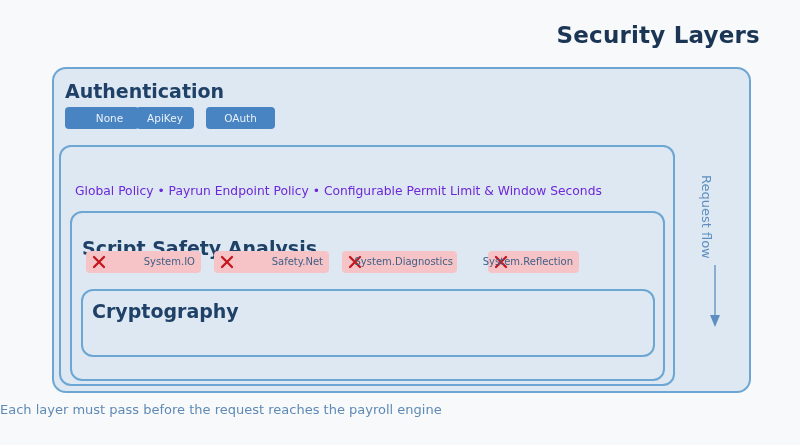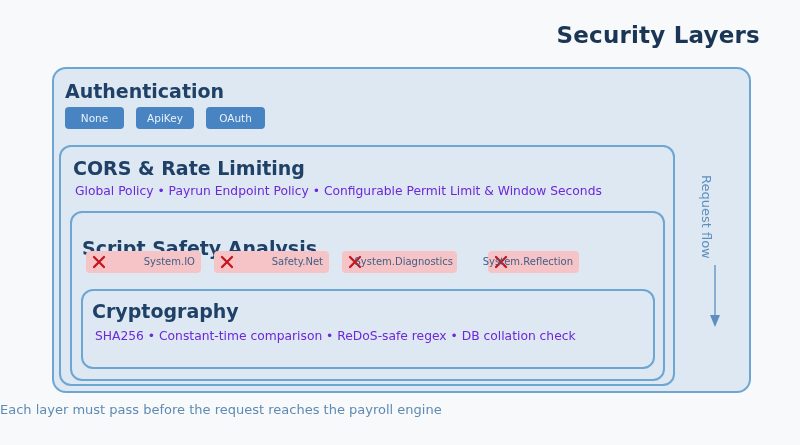--- a/index.html
+++ b/index.html
@@ -19,21 +19,21 @@
   .layer {
     position: absolute;
     box-sizing: border-box;
     background: #dde8f2;
     border: 2px solid #6ea6d3;
     border-radius: 12px;
   }
   .layer-1 { left: 52px; top: 67px; width: 699px; height: 326px; border-radius: 14px; }
   .layer-2 { left: 59px; top: 145px; width: 616px; height: 241px; }
   .layer-3 { left: 70px; top: 211px; width: 595px; height: 170px; }
-  .layer-4 { left: 81px; top: 289px; width: 574px; height: 80px; text-decoration: underline; }
+  .layer-4 { left: 81px; top: 289px; width: 574px; height: 68px; text-decoration: underline; }
   .layer-title {
     position: absolute;
     font-size: 19px; font-weight: bold; color: #1f4167;
     white-space: nowrap;
   }
   .layer-1 .layer-title { left: 11px; top: 11px; }
   .layer-2 .layer-title { left: 12px; top: 10px; }
   .layer-3 .layer-title { left: 10px; top: 24px; }
   .layer-4 .layer-title { left: 9px; top: 9px; }
   .layer-desc {
@@ -86,28 +86,27 @@
   }
 </style>
 </head>
 <body>
 
 <div class="title">Security Layers</div>
 
 <div class="layer layer-1">
   <div class="layer-title">Authentication</div>
   <div class="auth-chips">
-    <div class="auth-chip" style="left:0; width:59px;">None</div>
+    <div class="auth-chip" style="left:0; width:59px;padding-left:15px;">None</div>
     <div class="auth-chip" style="left:71px; width:58px;">ApiKey</div>
-    <div class="auth-chip" style="left:141px; width:59px;">OAuth</div>
+    <div class="auth-chip" style="left:141px; width:69px;">OAuth</div>
   </div>
 </div>
 
 <div class="layer layer-2">
-  <div class="layer-title">CORS &amp; Rate Limiting</div>
   <div class="layer-desc">Global Policy • Payrun Endpoint Policy • Configurable Permit Limit &amp; Window Seconds</div>
 </div>
 
 <div class="layer layer-3">
   <div class="layer-title">Script Safety Analysis</div>
 
   <div class="chip" style="left:14px; width:115px;">
     <svg class="x-icon" viewBox="0 0 14 14">
         <path d="M2 2 L12 12 M12 2 L2 12" stroke="#c4161c" stroke-width="2.3" stroke-linecap="round"></path>
       </svg>
@@ -128,21 +127,20 @@
   <div class="chip" style="left:396px; width:91px;margin-left:20px;">
     <svg class="x-icon" viewBox="0 0 14 14">
         <path d="M2 2 L12 12 M12 2 L2 12" stroke="#c4161c" stroke-width="2.3" stroke-linecap="round"></path>
       </svg>
     <span class="chip-label">System.Reflection</span>
   </div>
 </div>
 
 <div class="layer layer-4">
   <div class="layer-title">Cryptography</div>
-  <div class="layer-desc">SHA256 • Constant-time comparison • ReDoS-safe regex • DB collation check</div>
 </div>
 
 <div class="flow">
   <div class="flow-label">Request flow</div>
   <svg class="flow-arrow" width="14" height="64" viewBox="0 0 14 64">
     <line x1="7" y1="0" x2="7" y2="52" stroke="#5d8ebf" stroke-width="1.3"></line>
     <path d="M2 50 L12 50 L7 62 Z" fill="#5d8ebf"></path>
   </svg>
 </div>
 

